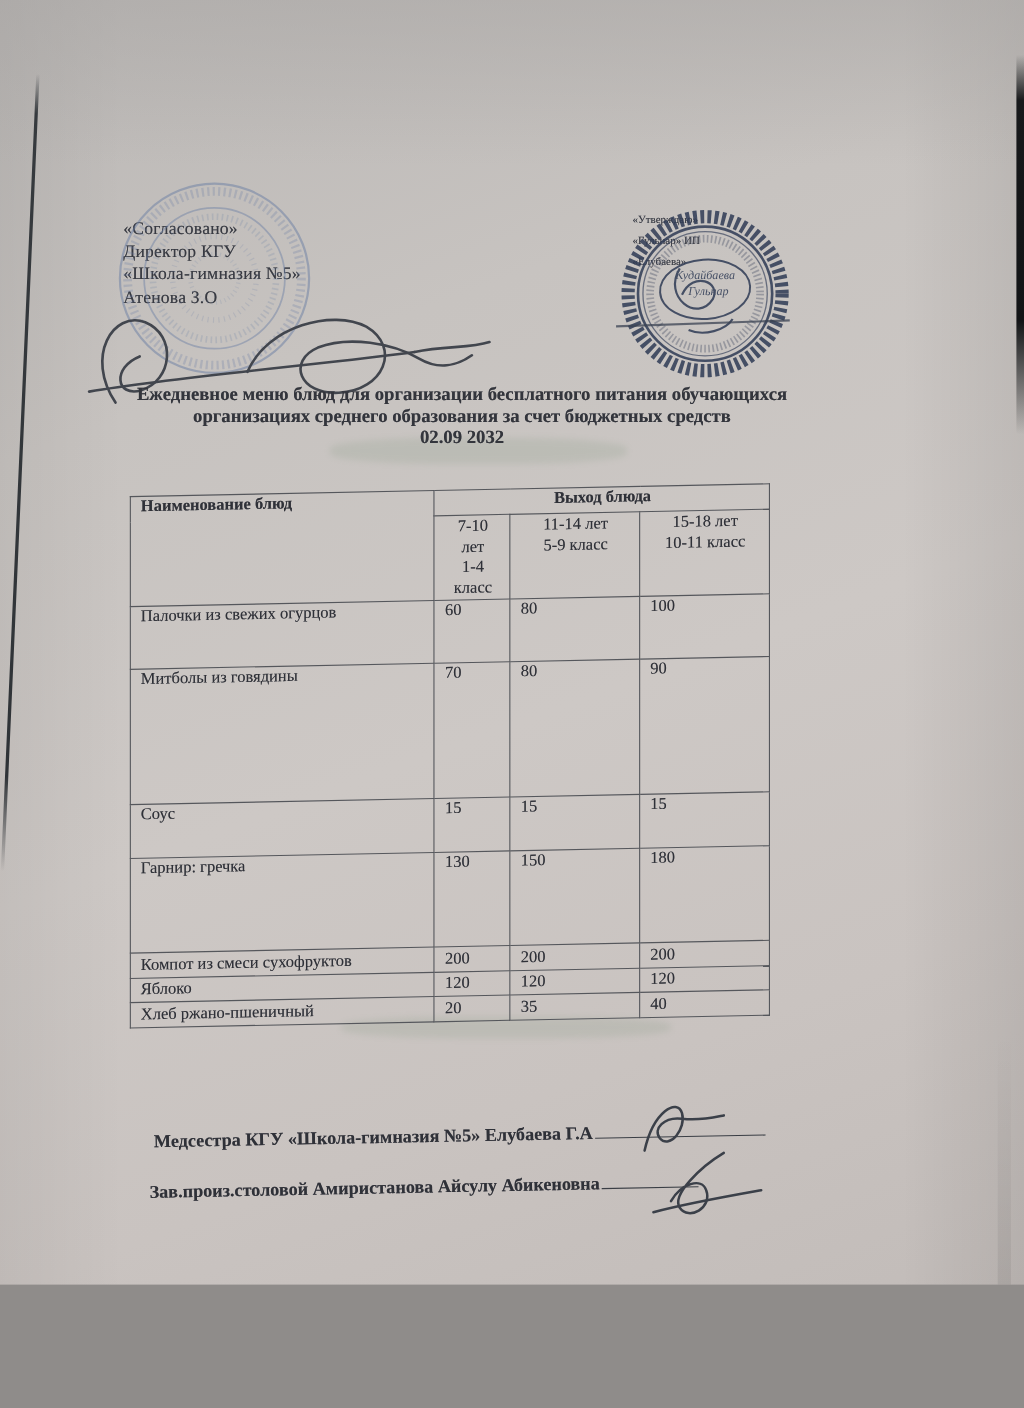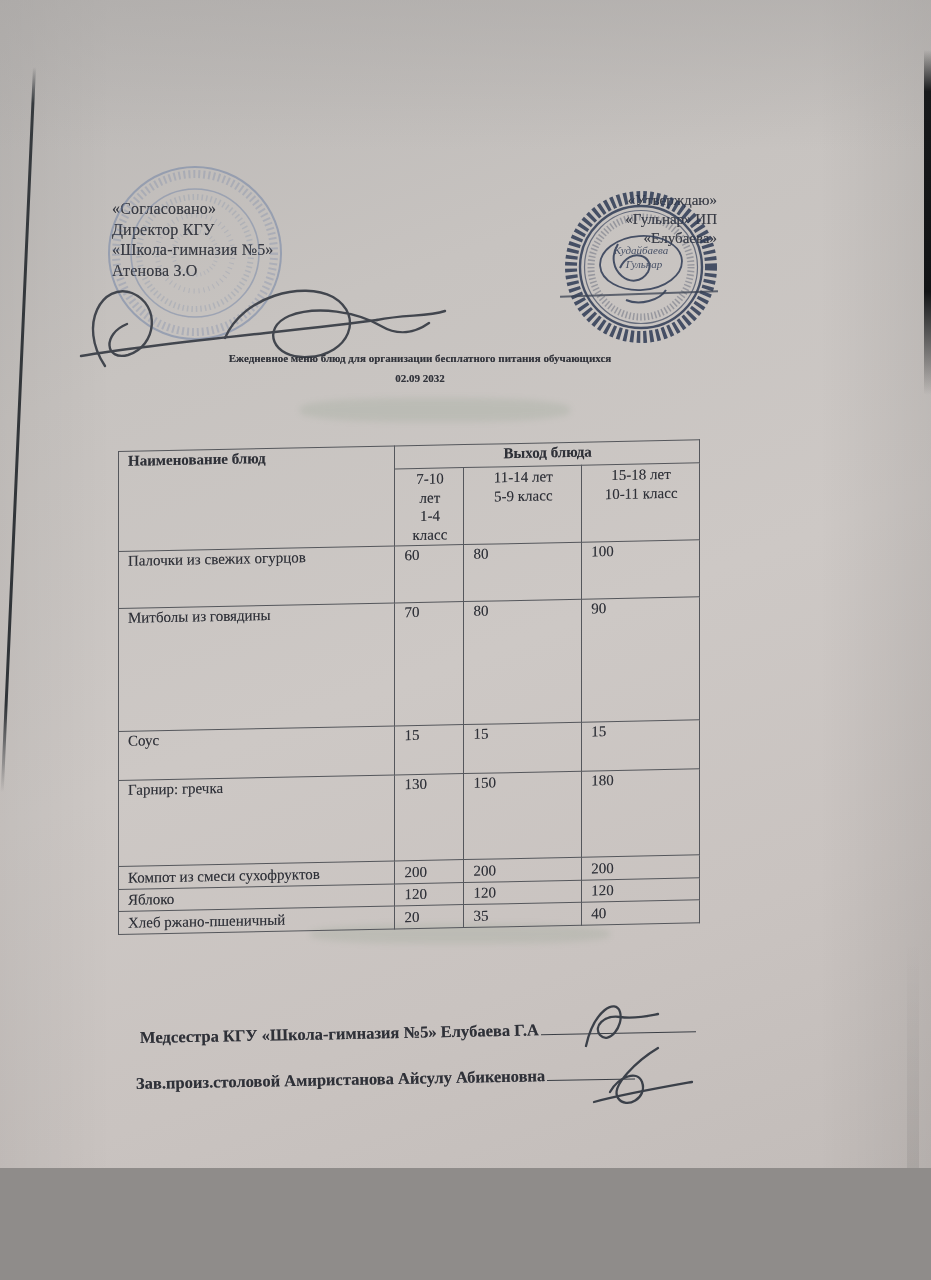--- a/index.html
+++ b/index.html
@@ -25,24 +25,24 @@
     border-radius:0 0 0 3px;
   }
   .right-shadow-low{
     right:12px;bottom:0;width:12px;height:230px;
     background:linear-gradient(to bottom, rgba(0,0,0,0), rgba(0,0,0,.07));
   }
   .smudge{filter:blur(3px);opacity:.14;background:#6e8a6e;border-radius:40%;}
   
   .approve-left{left:112px;top:199px;font-size:16px;line-height:20.5px;letter-spacing:.2px;
     color:#383a42;text-shadow:0 0 .6px rgba(50,54,66,.55);}
-  .approve-right{left:575px;top:191px;width:142px;font-size:15px;line-height:19px;text-align:right;
+  .approve-right{left:575px;top:191px;width:142px;font-size:10px;line-height:19px;
     color:#3a3d46;text-shadow:0 0 .6px rgba(50,54,66,.5);}
   
-  .title{left:112px;top:349px;width:616px;text-align:center;font-size:11px;line-height:19.5px;
+  .title{left:112px;top:349px;width:616px;text-align:center;font-size:17px;line-height:19.5px;
     font-weight:600;color:#33353c;text-shadow:0 0 .5px rgba(45,48,58,.6);}
   
   table.menu{
     left:118px;top:451px;width:582px;position:absolute;border-collapse:collapse;
     transform:skewY(-1.15deg);transform-origin:left top;
     font-size:15px;color:#2f3138;text-shadow:0 0 .5px rgba(45,48,58,.5);
   }
   table.menu td{border:1.6px solid #55575c;vertical-align:top;padding:1px 8px 1px 9px;}
   td.grouphead{text-align:center;font-weight:600;height:20px;vertical-align:middle;padding:0;}
   td.namehead{font-weight:600;}
@@ -115,20 +115,21 @@
       <text x="85" y="72" text-anchor="middle" font-family="Liberation Serif, serif" font-style="italic" font-size="11" fill="#2f3b55">Кудайбаева</text>
       <text x="88" y="86" text-anchor="middle" font-family="Liberation Serif, serif" font-style="italic" font-size="11" fill="#2f3b55">Гульнар</text>
       <path d="M62 62 C 46 88, 78 112, 92 90 C 100 74, 74 64, 64 86" fill="none" stroke="#2f3b55" stroke-width="2"></path>
       <path d="M70 118 C 84 124, 104 118, 110 108" fill="none" stroke="#2f3b55" stroke-width="2"></path>
     </g>
   </svg>
   <div class="abs stamp-line"></div>
 
   <div class="abs title">
     <div>Ежедневное  меню блюд для организации бесплатного питания обучающихся</div>
+    <div>организациях среднего образования за счет бюджетных средств</div>
     <div>02.09 2032</div>
   </div>
 
   <table class="menu">
     <colgroup>
       <col style="width:277px">
         <col style="width:69px">
         <col style="width:118px">
         <col style="width:118px">
     </colgroup>

